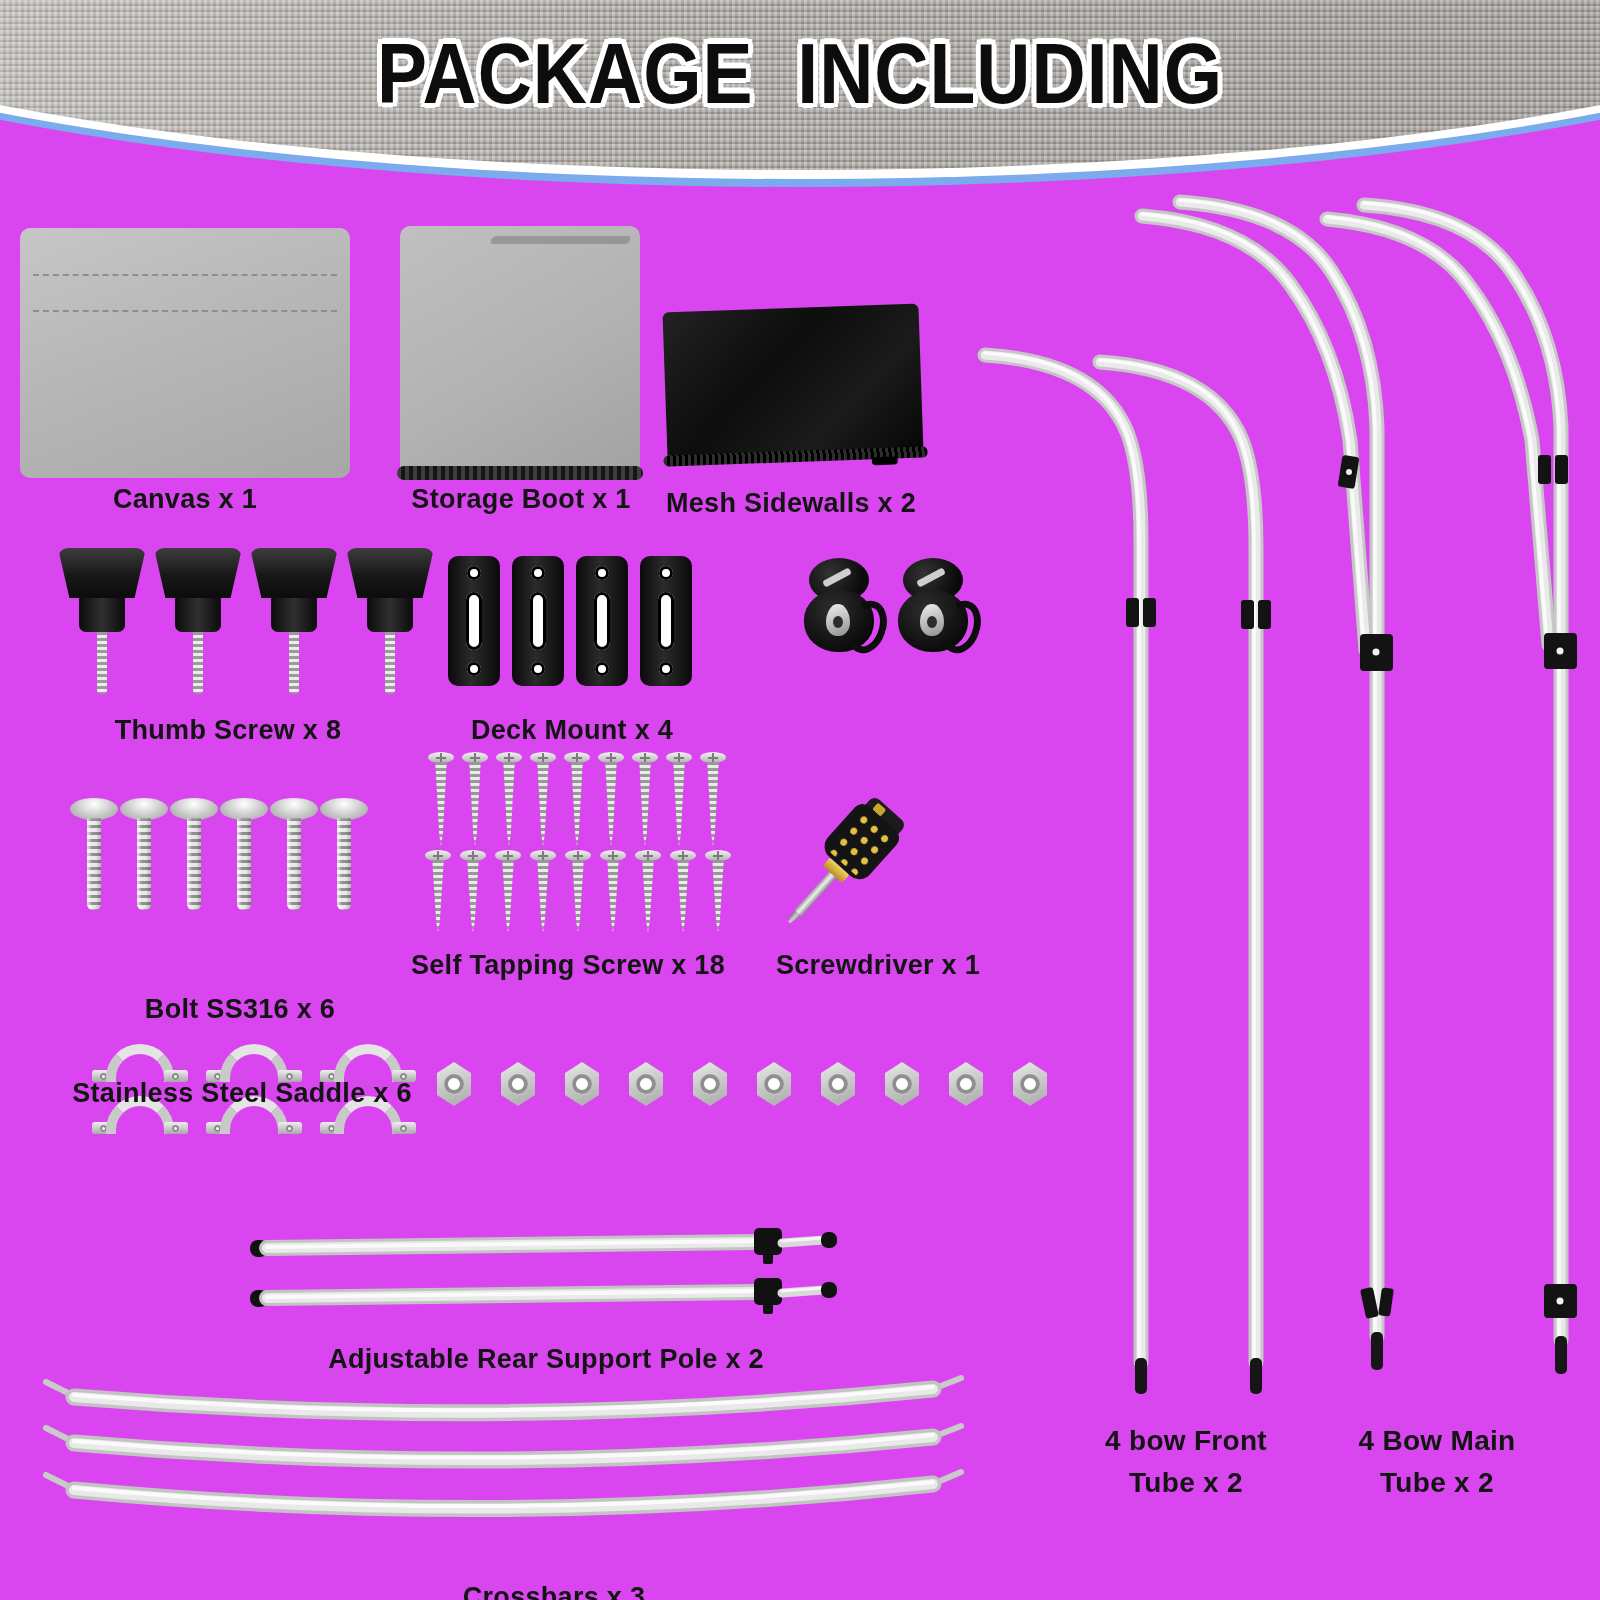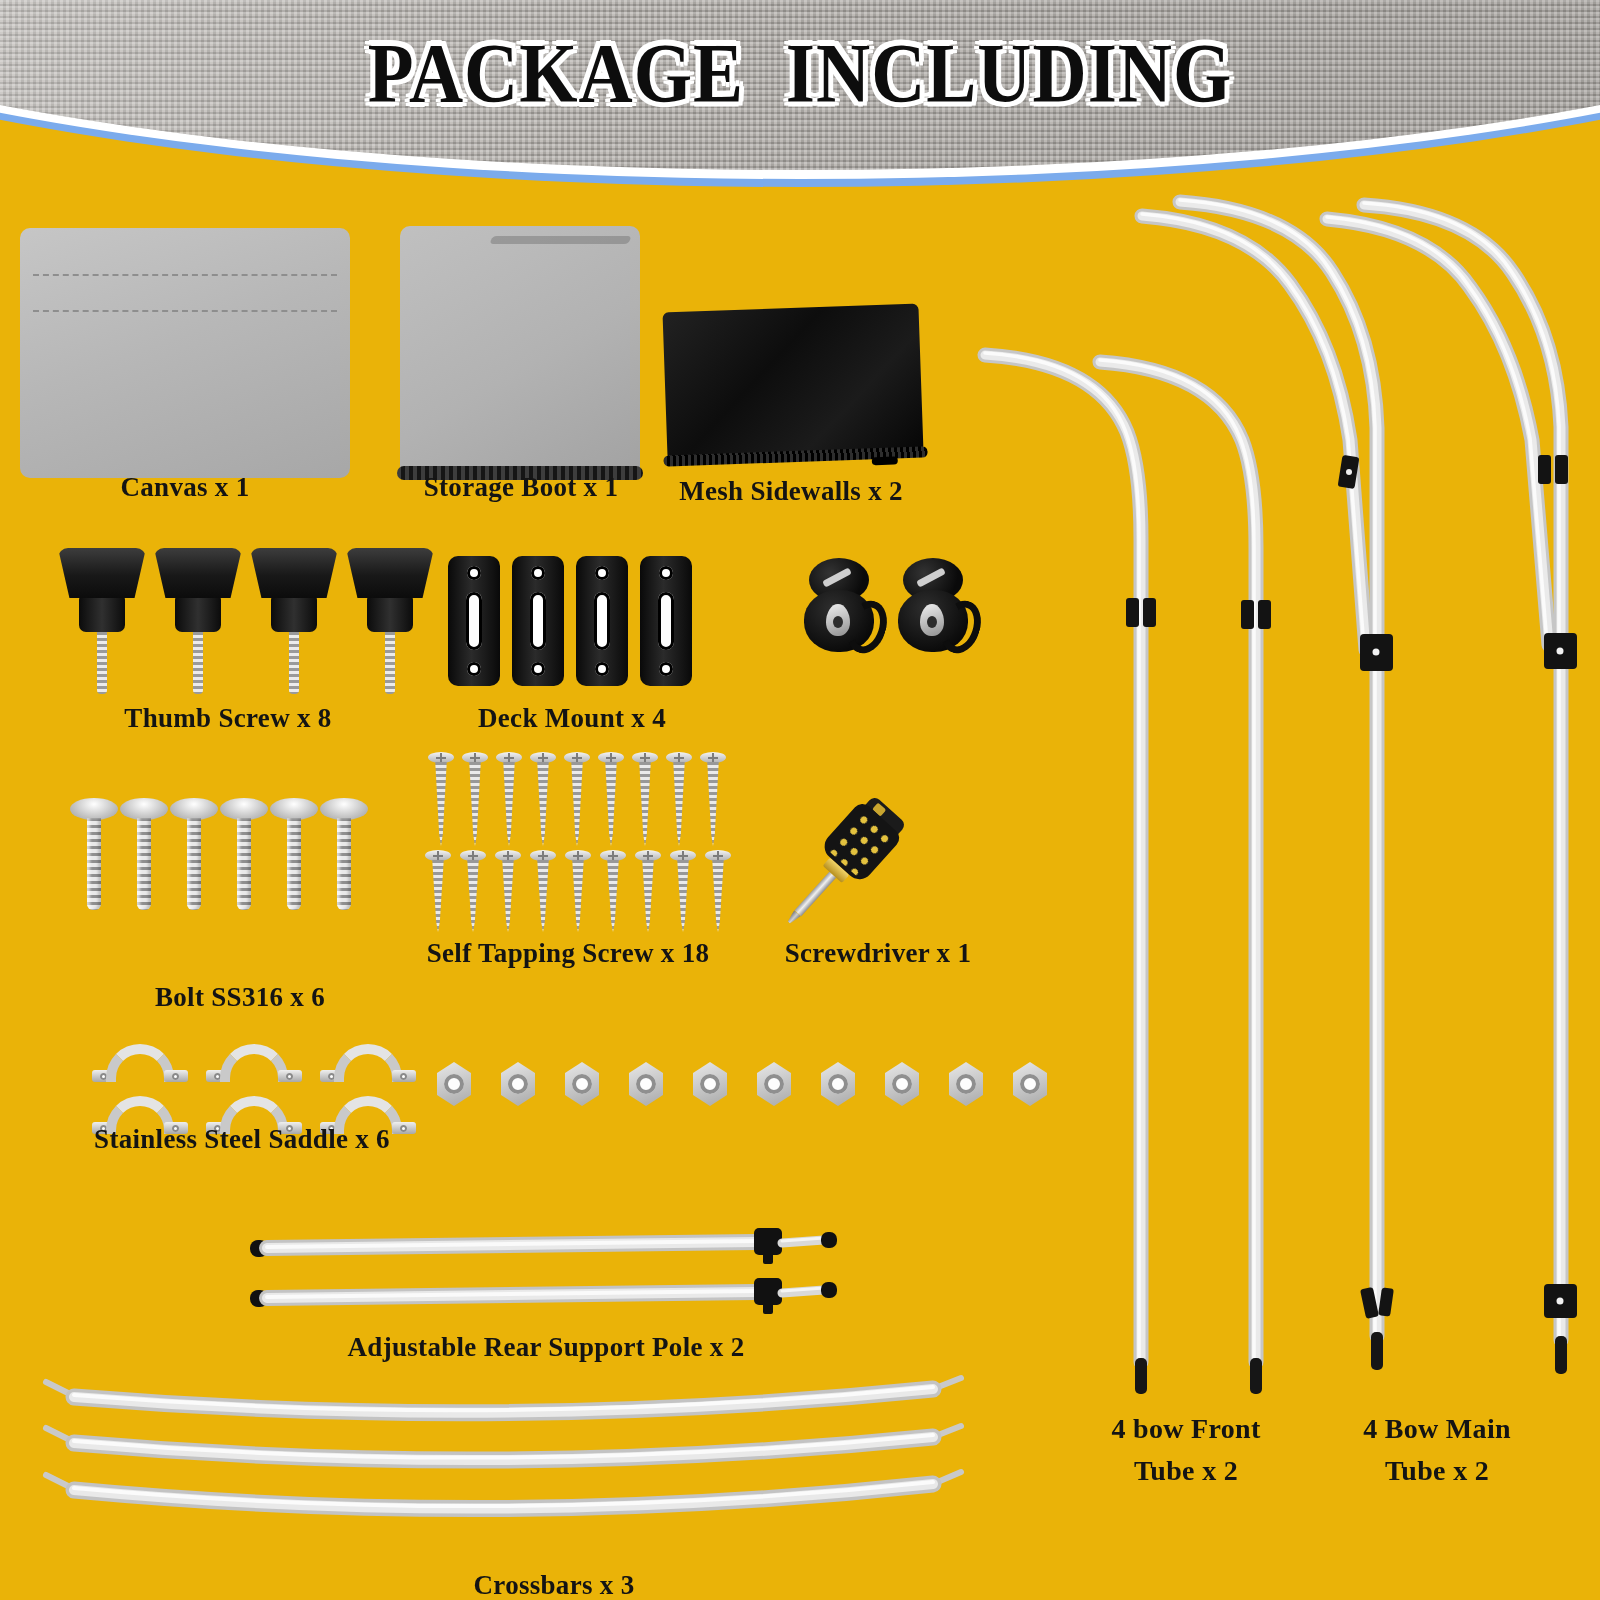--- a/index.html
+++ b/index.html
@@ -1,17 +1,17 @@
 <!DOCTYPE html>
 <html><head>
 <meta charset="utf-8">
 <style>
   html,body{margin:0;padding:0;background:#fff;}
-  #stage{position:relative;width:1600px;height:1600px;background:#eab308;overflow:hidden;
-         font-family:Liberation Serif, serif;}
+  #stage{position:relative;width:1600px;height:1600px;background:#d946ef;overflow:hidden;
+         font-family:Liberation Sans, sans-serif;}
 
   
   .hdr{position:absolute;left:0;top:0;width:1600px;height:200px;}
   .hdr-blue{position:absolute;inset:0;background:#7babec;
             clip-path:ellipse(1215px 272px at 800px -85px);}
   .hdr-white{position:absolute;inset:0;background:#ffffff;
              clip-path:ellipse(1208px 264px at 800px -85px);}
   .hdr-fabric{position:absolute;inset:0;background-color:#b3afaa;
     background-image:
       linear-gradient(115deg, rgba(255,255,255,.22) 0%, rgba(255,255,255,0) 38%, rgba(0,0,0,.05) 80%),
@@ -19,21 +19,21 @@
       repeating-linear-gradient(90deg, rgba(255,255,255,.14) 0 3px, rgba(0,0,0,.09) 3px 6px);
     clip-path:ellipse(1200px 255px at 800px -85px);}
   .hdr-title{position:absolute;left:800px;top:24px;transform:translateX(-50%) scaleY(1.14);
     transform-origin:top center;font-size:75px;font-weight:bold;letter-spacing:1px;word-spacing:22px;
     color:#0d0d0d;white-space:nowrap;
     text-shadow:-4px -4px 0 #fff,4px -4px 0 #fff,-4px 4px 0 #fff,4px 4px 0 #fff,
                 -5px 0 0 #fff,5px 0 0 #fff,0 -5px 0 #fff,0 5px 0 #fff;}
 
   
   .lbl{position:absolute;transform:translateX(-50%);font-weight:bold;font-size:27px;
-       color:#141414;white-space:nowrap;letter-spacing:.3px;}
+       color:#141414;white-space:nowrap;letter-spacing:.3px;margin-top:12px;}
   .lbl2{text-align:center;line-height:1.5;font-size:28px;}
 
   
   .canvas-img{position:absolute;left:20px;top:228px;width:330px;height:250px;border-radius:10px;
     background:linear-gradient(160deg,#c6c6c6 0%,#b7b7b7 45%,#a7a7a7 100%);}
   .canvas-img .edge{position:absolute;right:-5px;top:45px;width:14px;height:200px;background:#343434;
     border-radius:8px;z-index:-1;}
   .canvas-img .stitch1,.canvas-img .stitch2{position:absolute;left:4%;width:92%;border-top:2px dashed #8e8e8e;}
   .canvas-img .stitch1{top:46px;}
   .canvas-img .stitch2{top:82px;}
@@ -558,21 +558,21 @@
   </svg>
 
   <div class="lbl" style="left:185px;top:472px;">Canvas x 1</div>
   <div class="lbl" style="left:521px;top:472px;">Storage Boot x 1</div>
   <div class="lbl" style="left:791px;top:476px;">Mesh Sidewalls x 2</div>
   <div class="lbl" style="left:228px;top:703px;">Thumb Screw x 8</div>
   <div class="lbl" style="left:572px;top:703px;">Deck Mount x 4</div>
   <div class="lbl" style="left:240px;top:982px;">Bolt SS316 x 6</div>
   <div class="lbl" style="left:568px;top:938px;">Self Tapping Screw x 18</div>
   <div class="lbl" style="left:878px;top:938px;">Screwdriver x 1</div>
-  <div class="lbl" style="left:242px;top:1124px;">Stainless Steel Saddle x 6</div>
+  <div class="lbl" style="left:242px;top:1066px;">Stainless Steel Saddle x 6</div>
   <div class="lbl" style="left:546px;top:1332px;">Adjustable Rear Support Pole x 2</div>
   <div class="lbl" style="left:554px;top:1570px;">Crossbars x 3</div>
   <div class="lbl lbl2" style="left:1186px;top:1408px;">
     <div>4 bow Front</div>
     <div>Tube x 2</div>
   </div>
   <div class="lbl lbl2" style="left:1437px;top:1408px;">
     <div>4 Bow Main</div>
     <div>Tube x 2</div>
   </div>

